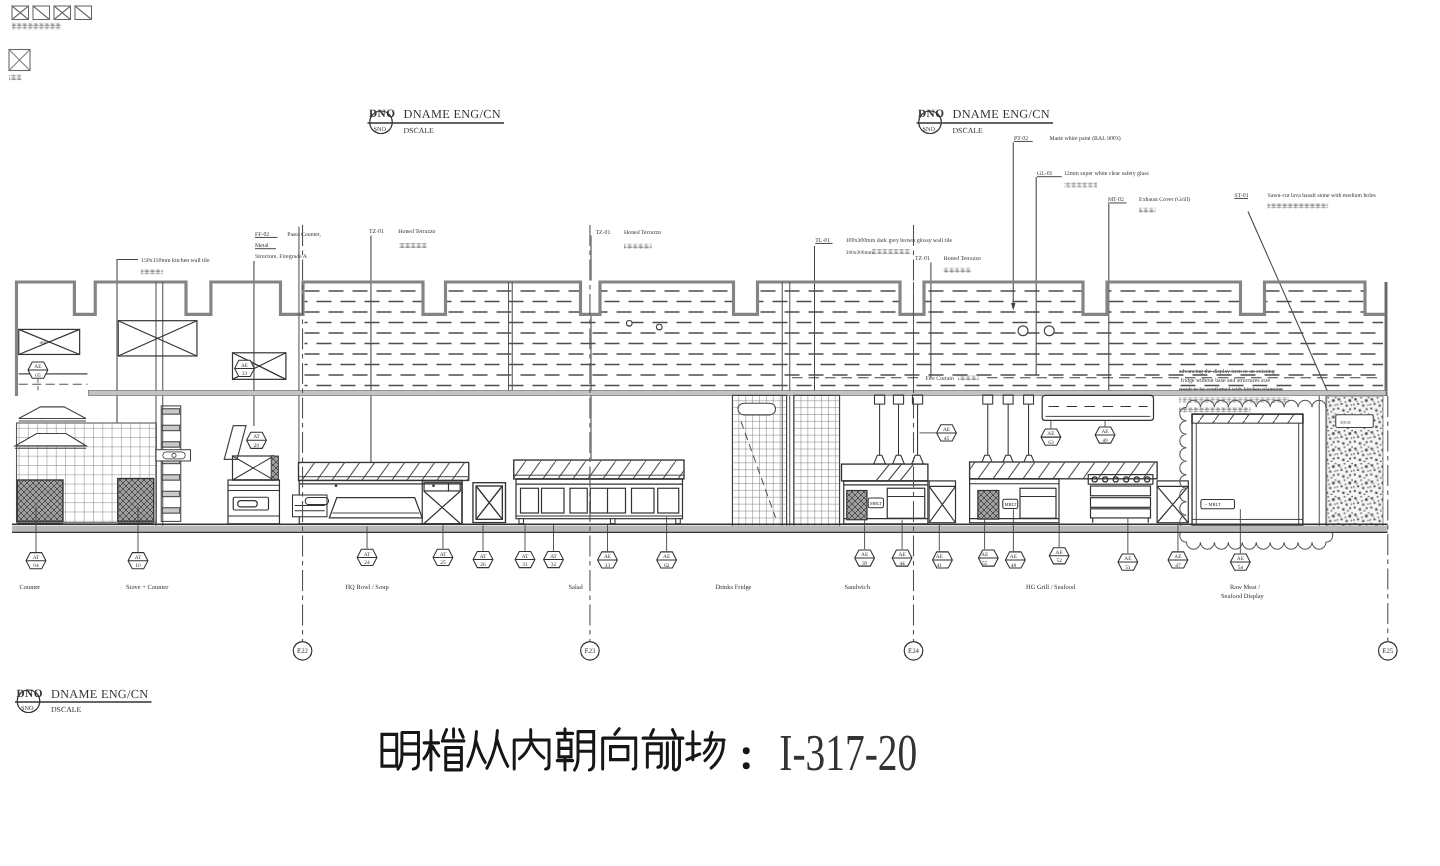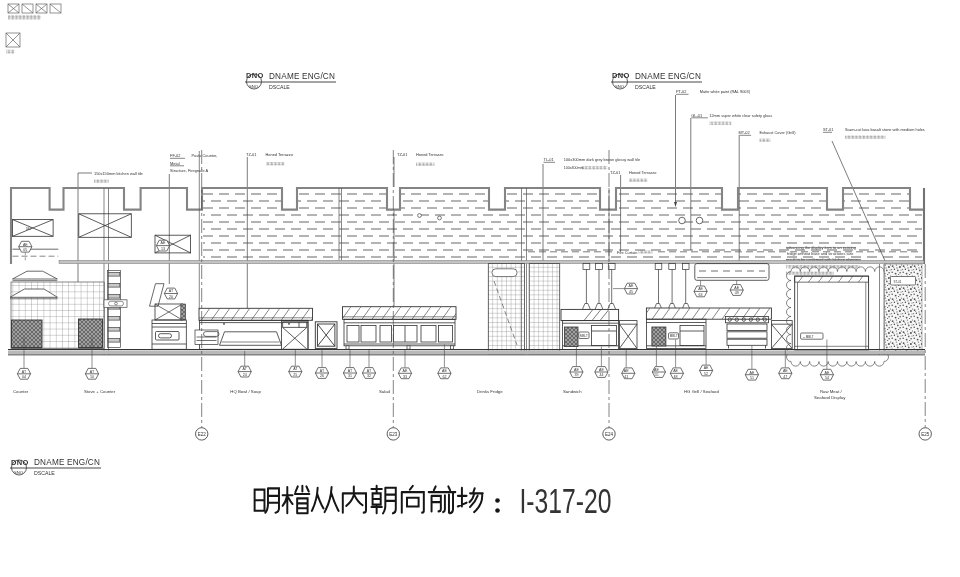--- a/index.html
+++ b/index.html
@@ -1,17 +1,17 @@
 <!DOCTYPE html>
 <html><head>
 <meta charset="utf-8">
 <style>
 html,body{margin:0;padding:0;background:#fff;}
 #page{position:relative;width:960px;height:577px;background:#fff;overflow:hidden;
-font-family:Liberation Sans, sans-serif;}
+font-family:Liberation Serif, serif;}
 svg{position:absolute;left:0;top:0;}
 text{fill:#333;}
 </style>
 </head>
 <body>
 <div id="page">
 <svg width="960" height="577" viewBox="0 0 960 577">
 <defs>
 <pattern id="tile6" width="6.2" height="6.2" patternUnits="userSpaceOnUse">
 <path d="M0 0H6.2M0 0V6.2" stroke="#777" stroke-width="0.6" fill="none"></path>

